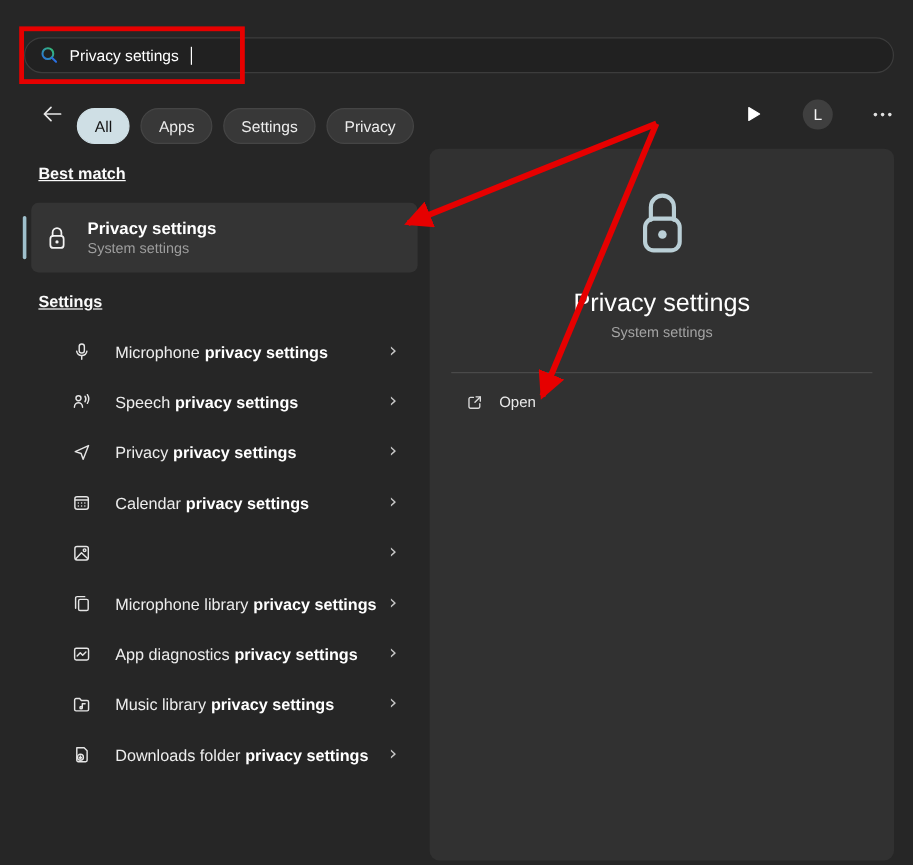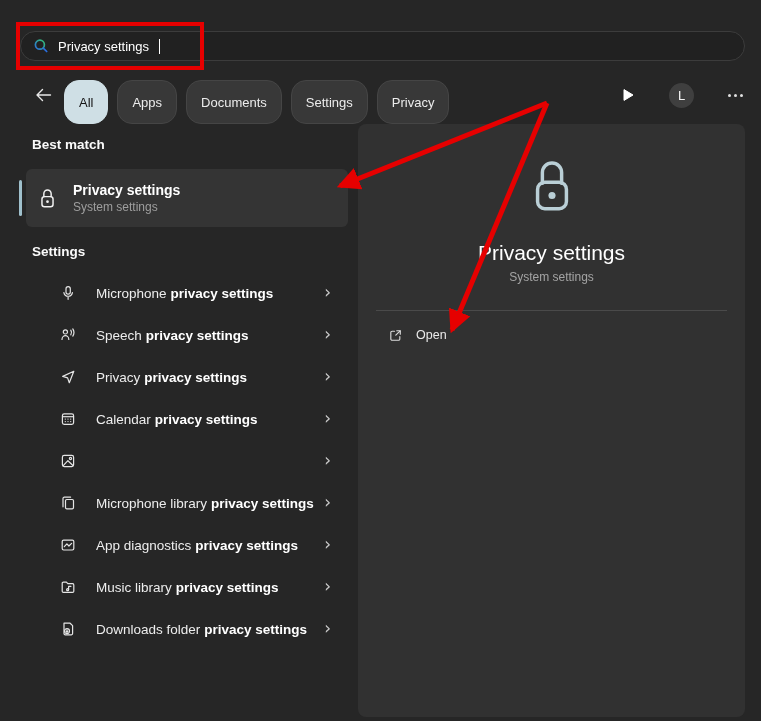--- a/index.html
+++ b/index.html
@@ -24,38 +24,38 @@
   .red-box {
     position:absolute; left:16px; top:22px; width:188px; height:48px;
     border:4px solid var(--red,#e60000); z-index:30; pointer-events:none;
   }
 
   
   .filter-row { position:absolute; left:0; top:80px; width:761px; height:30px; }
   .back-btn { position:absolute; left:34px; top:7px; cursor:pointer; }
   .pills { position:absolute; left:64px; top:0; display:flex; gap:9px; align-items:center; }
   .pill {
-    height:44px; border-radius:15px; padding:0 14px;
+    height:30px; border-radius:15px; padding:0 14px;
     display:flex; align-items:center; font-size:13px;
-    background:#383838; border:1px solid #454545; color:#ececec; cursor:pointer;
+    background:#383838; border:1px solid #454545; color:#ececec; cursor:pointer;margin-top:10px;
   }
   .pill.selected { background:var(--accent-light,#cfdfe5); border-color:var(--accent-light,#cfdfe5); color:#151515; }
   .top-right { position:absolute; left:621px; top:0; width:122px; height:30px;
     display:flex; align-items:center; justify-content:space-between; }
   .play-icon { cursor:pointer; }
   .avatar {
     width:25px; height:25px; border-radius:50%; background:#3f3f3f;
     display:flex; align-items:center; justify-content:center;
     font-size:13px; color:#f5f5f5; cursor:pointer;
   }
   .more-dots { display:flex; gap:3px; cursor:pointer; }
   .more-dots i { width:3px; height:3px; border-radius:50%; background:#e0e0e0; }
 
   
-  .section-header { position:absolute; left:32px; font-size:13.5px; font-weight:700; color:#fafafa; }
+  .section-header { position:absolute; left:32px; font-size:13.5px; font-weight:700; color:#fafafa;text-decoration:underline; }
   .hdr-best { top:137px; }
   .hdr-settings { top:244px; }
 
   .best-item {
     position:absolute; left:26px; top:169px; width:322px; height:58px;
     background:#343434; border-radius:6px; display:flex; align-items:center;
     padding-left:12px; gap:16px; cursor:pointer;
   }
   .accent-bar {
     position:absolute; left:19px; top:180px; width:3px; height:36px;
@@ -119,21 +119,20 @@
 
 <div class="filter-row">
   <span class="back-btn">
     <svg width="18" height="16" viewBox="0 0 18 16">
       <path d="M8.5 2.5 3 8l5.5 5.5M3 8h13.5" stroke="#e8e8e8" stroke-width="1.4" fill="none" stroke-linecap="round" stroke-linejoin="round"></path>
     </svg>
   </span>
   <div class="pills">
     <div class="pill selected">All</div>
     <div class="pill">Apps</div>
-    <div class="pill">Documents</div>
     <div class="pill">Settings</div>
     <div class="pill">Privacy</div>
   </div>
   <div class="top-right">
     <span class="play-icon">
       <svg width="14" height="16" viewBox="0 0 14 16">
         <path d="M3 2.6v10.8l9-5.4z" fill="#ffffff" stroke="#ffffff" stroke-width="1" stroke-linejoin="round"></path>
       </svg>
     </span>
     <span class="avatar">L</span>

